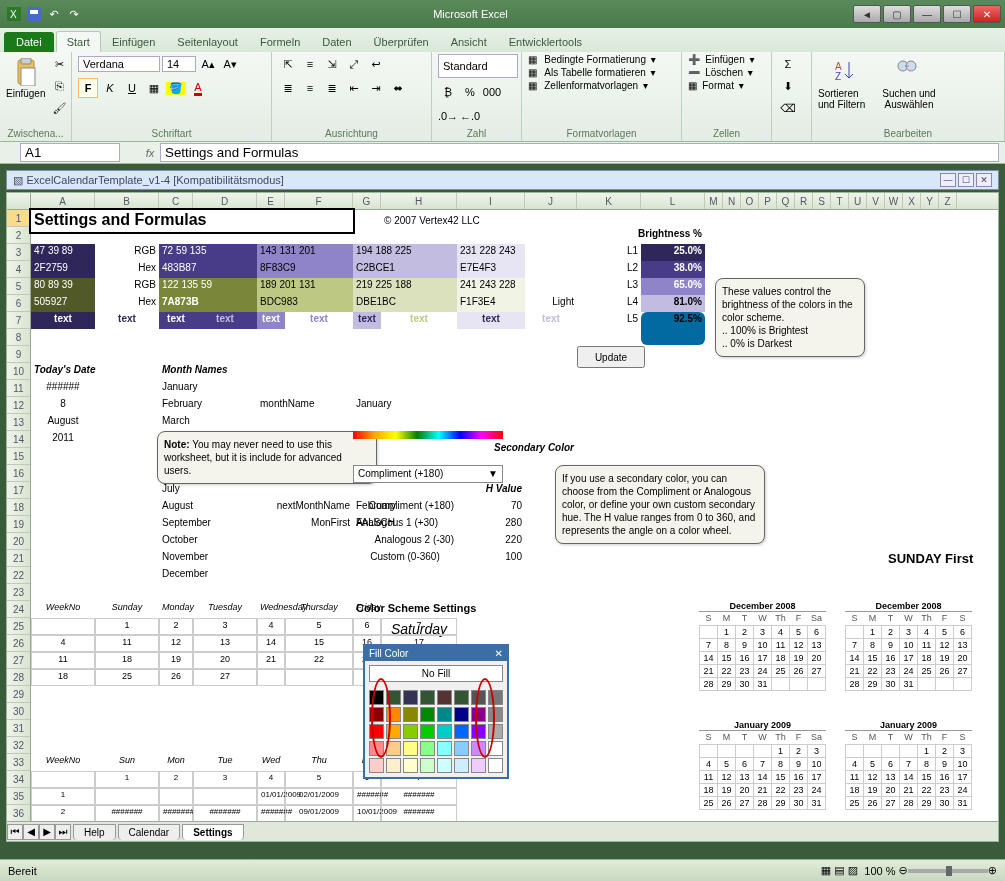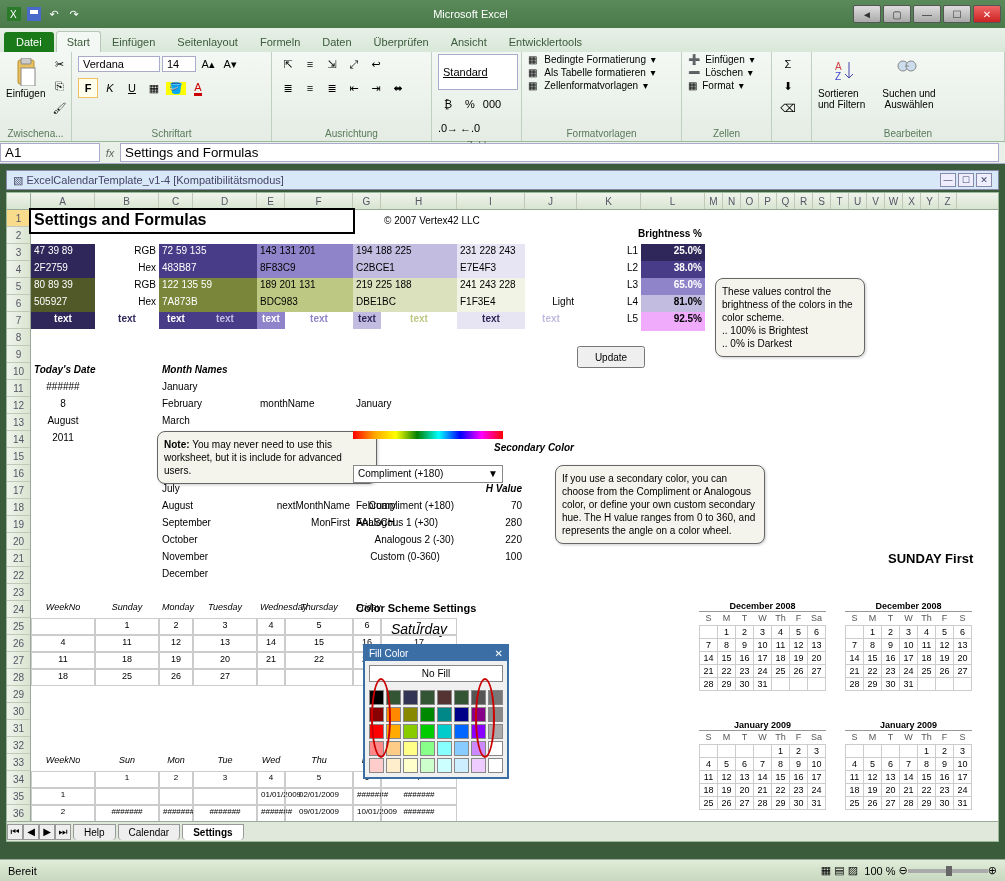--- a/index.html
+++ b/index.html
@@ -25,25 +25,25 @@
 .rgroup { border-right: 1px solid #c0d0c0; padding: 2px 6px; display: flex; flex-direction: column; justify-content: space-between; }
 .rgroup-label { text-align: center; color: #5a7a5a; font-size: 10px; padding-top:2px;}
 .rgroup-body { display:flex; gap:4px; flex:1; align-items:flex-start; }
 .rbtn-big { width: 42px; display:flex; flex-direction:column; align-items:center; gap:2px; font-size:10px; padding-top:4px;}
 .rbtn-big .ico { width:28px; height:28px; }
 .rcol { display:flex; flex-direction:column; gap:2px; }
 .rrow { display:flex; gap:2px; align-items:center; }
 .fontsel { border:1px solid #aac; background:#fff; padding:1px 4px; font-size:11px; width:82px; }
 .sizesel { border:1px solid #aac; background:#fff; padding:1px 4px; font-size:11px; width:34px; }
 .sbtn { width:20px; height:20px; border:1px solid transparent; display:flex; align-items:center; justify-content:center; font-size:11px; }
-.numfmt { border:1px solid #aac; background:#fff; padding:11px 4px; font-size:11px; width:80px;text-decoration:underline; }
+.numfmt { border:1px solid #aac; background:#fff; padding:5px 4px; font-size:11px; width:80px; }
 
 
 .namebox-row { height: 22px; background:#e8f0e8; border-bottom:1px solid #aac; display:flex; align-items:center; font-size:11px; }
-.namebox { width:100px; border:1px solid #aac; background:#fff; padding:1px 4px; margin:0 0; }
+.namebox { width:100px; border:1px solid #aac; background:#fff; padding:1px 4px; margin:0 20px; }
 .fx { width:20px; text-align:center; font-style:italic; color:#666;}
 .fbar { flex:1; border:1px solid #aac; background:#fff; padding:1px 4px; margin-right:6px; }
 
 
 .mdi-title { height:20px; background:#d8e8f8; border:1px solid #88a; margin:6px 6px 0 6px; display:flex; align-items:center; font-size:11px; padding:0 6px; color:#446;}
 .mdi-title .spacer{flex:1;}
 .mdi-btn{width:16px;height:14px;border:1px solid #88a;margin-left:2px;background:#eef;font-size:9px;display:flex;align-items:center;justify-content:center;}
 
 
 .sheet { margin: 2px 6px 0 6px; background:#fff; border:1px solid #9ab89a; height: 650px; position:relative; overflow:hidden; font-size:11px;}
@@ -385,21 +385,21 @@
         <div class="cell " style="left: 322px; top: 51px; width: 104px; height: 17px; background: rgb(194, 188, 225);">C2BCE1</div>
         <div class="cell " style="left: 426px; top: 51px; width: 68px; height: 17px; background: rgb(231, 228, 243);">E7E4F3</div>
         <div class="cell " style="left: 0px; top: 68px; width: 64px; height: 17px; background: rgb(80, 89, 39); color: rgb(255, 255, 255);">80 89 39</div>
         <div class="cell " style="left: 64px; top: 68px; width: 64px; height: 17px; text-align: right;">RGB</div>
         <div class="cell " style="left: 128px; top: 68px; width: 98px; height: 17px; background: rgb(122, 135, 59); color: rgb(255, 255, 255);">122 135 59</div>
         <div class="cell " style="left: 226px; top: 68px; width: 96px; height: 17px; background: rgb(189, 201, 131); color: rgb(0, 0, 0);">189 201 131</div>
         <div class="cell " style="left: 322px; top: 68px; width: 104px; height: 17px; background: rgb(219, 225, 188);">219 225 188</div>
         <div class="cell " style="left: 426px; top: 68px; width: 68px; height: 17px; background: rgb(241, 243, 228);">241 243 228</div>
         <div class="cell " style="left: 0px; top: 85px; width: 64px; height: 17px; background: rgb(80, 89, 39); color: rgb(255, 255, 255);">505927</div>
         <div class="cell " style="left: 64px; top: 85px; width: 64px; height: 17px; text-align: right;">Hex</div>
-        <div class="cell " style="left: 128px; top: 85px; width: 98px; height: 17px; background: rgb(122, 135, 59); color: rgb(255, 255, 255);">7A873B</div>
+        <div class="cell " style="left: 128px; top: 85px; width: 98px; height: 17px; background: rgb(122, 135, 59); color: rgb(255, 255, 255); font-weight: bold;">7A873B</div>
         <div class="cell " style="left: 226px; top: 85px; width: 96px; height: 17px; background: rgb(189, 201, 131); color: rgb(0, 0, 0);">BDC983</div>
         <div class="cell " style="left: 322px; top: 85px; width: 104px; height: 17px; background: rgb(219, 225, 188);">DBE1BC</div>
         <div class="cell " style="left: 426px; top: 85px; width: 68px; height: 17px; background: rgb(241, 243, 228);">F1F3E4</div>
         <div class="cell " style="left: 494px; top: 85px; width: 52px; height: 17px; text-align: right;">Light</div>
         <div class="cell bold" style="left: 0px; top: 102px; width: 64px; height: 17px; background: rgb(47, 39, 89); color: rgb(255, 255, 255); text-align: center;">text</div>
         <div class="cell bold" style="left: 64px; top: 102px; width: 64px; height: 17px; background: rgb(255, 255, 255); color: rgb(47, 39, 89); text-align: center;">text</div>
         <div class="cell bold" style="left: 128px; top: 102px; width: 34px; height: 17px; background: rgb(72, 59, 135); color: rgb(255, 255, 255); text-align: center;">text</div>
         <div class="cell bold" style="left: 162px; top: 102px; width: 64px; height: 17px; background: rgb(72, 59, 135); color: rgb(194, 188, 225); text-align: center;">text</div>
         <div class="cell bold" style="left: 226px; top: 102px; width: 28px; height: 17px; background: rgb(143, 131, 201); color: rgb(255, 255, 255); text-align: center;">text</div>
         <div class="cell bold" style="left: 254px; top: 102px; width: 68px; height: 17px; background: rgb(255, 255, 255); color: rgb(143, 131, 201); text-align: center;">text</div>
@@ -409,21 +409,21 @@
         <div class="cell bold" style="left: 494px; top: 102px; width: 52px; height: 17px; background: rgb(255, 255, 255); color: rgb(194, 188, 225); text-align: center;">text</div>
         <div class="cell " style="left: 546px; top: 34px; width: 64px; height: 17px; text-align: right;">L1</div>
         <div class="cell bold" style="left: 610px; top: 34px; width: 64px; height: 17px; background: rgb(47, 39, 89); color: rgb(255, 255, 255); text-align: right;">25.0%</div>
         <div class="cell " style="left: 546px; top: 51px; width: 64px; height: 17px; text-align: right;">L2</div>
         <div class="cell bold" style="left: 610px; top: 51px; width: 64px; height: 17px; background: rgb(72, 59, 135); color: rgb(255, 255, 255); text-align: right;">38.0%</div>
         <div class="cell " style="left: 546px; top: 68px; width: 64px; height: 17px; text-align: right;">L3</div>
         <div class="cell bold" style="left: 610px; top: 68px; width: 64px; height: 17px; background: rgb(143, 131, 201); color: rgb(255, 255, 255); text-align: right;">65.0%</div>
         <div class="cell " style="left: 546px; top: 85px; width: 64px; height: 17px; text-align: right;">L4</div>
         <div class="cell bold" style="left: 610px; top: 85px; width: 64px; height: 17px; background: rgb(194, 188, 225); color: rgb(0, 0, 0); text-align: right;">81.0%</div>
         <div class="cell " style="left: 546px; top: 102px; width: 64px; height: 17px; text-align: right;">L5</div>
-        <div class="cell bold" style="left: 610px; top: 102px; width: 64px; height: 19px; background: #f0abfc; color: rgb(0, 0, 0); text-align: right;">92.5%</div>
+        <div class="cell bold" style="left: 610px; top: 102px; width: 64px; height: 33px; background: #0369a1; color: rgb(0, 0, 0); text-align: right; border-radius: 6px;">92.5%</div>
         <button style="position: absolute; left: 546px; top: 136px; width: 68px; height: 22px; font-size: 10px;">Update</button>
         <div class="cell it bold" style="left: 0px; top: 153px; width: 128px; height: 17px;">Today's Date</div>
         <div class="cell it bold" style="left: 128px; top: 153px; width: 126px; height: 17px;">Month Names</div>
         <div class="cell " style="left: 0px; top: 170px; width: 64px; height: 17px; text-align: center;">######</div>
         <div class="cell " style="left: 0px; top: 187px; width: 64px; height: 17px; text-align: center;">8</div>
         <div class="cell " style="left: 0px; top: 204px; width: 64px; height: 17px; text-align: center;">August</div>
         <div class="cell " style="left: 0px; top: 221px; width: 64px; height: 17px; text-align: center;">2011</div>
         <div class="cell " style="left: 128px; top: 170px; width: 98px; height: 17px;">January</div>
         <div class="cell " style="left: 128px; top: 187px; width: 98px; height: 17px;">February</div>
         <div class="cell " style="left: 128px; top: 204px; width: 98px; height: 17px;">March</div>

